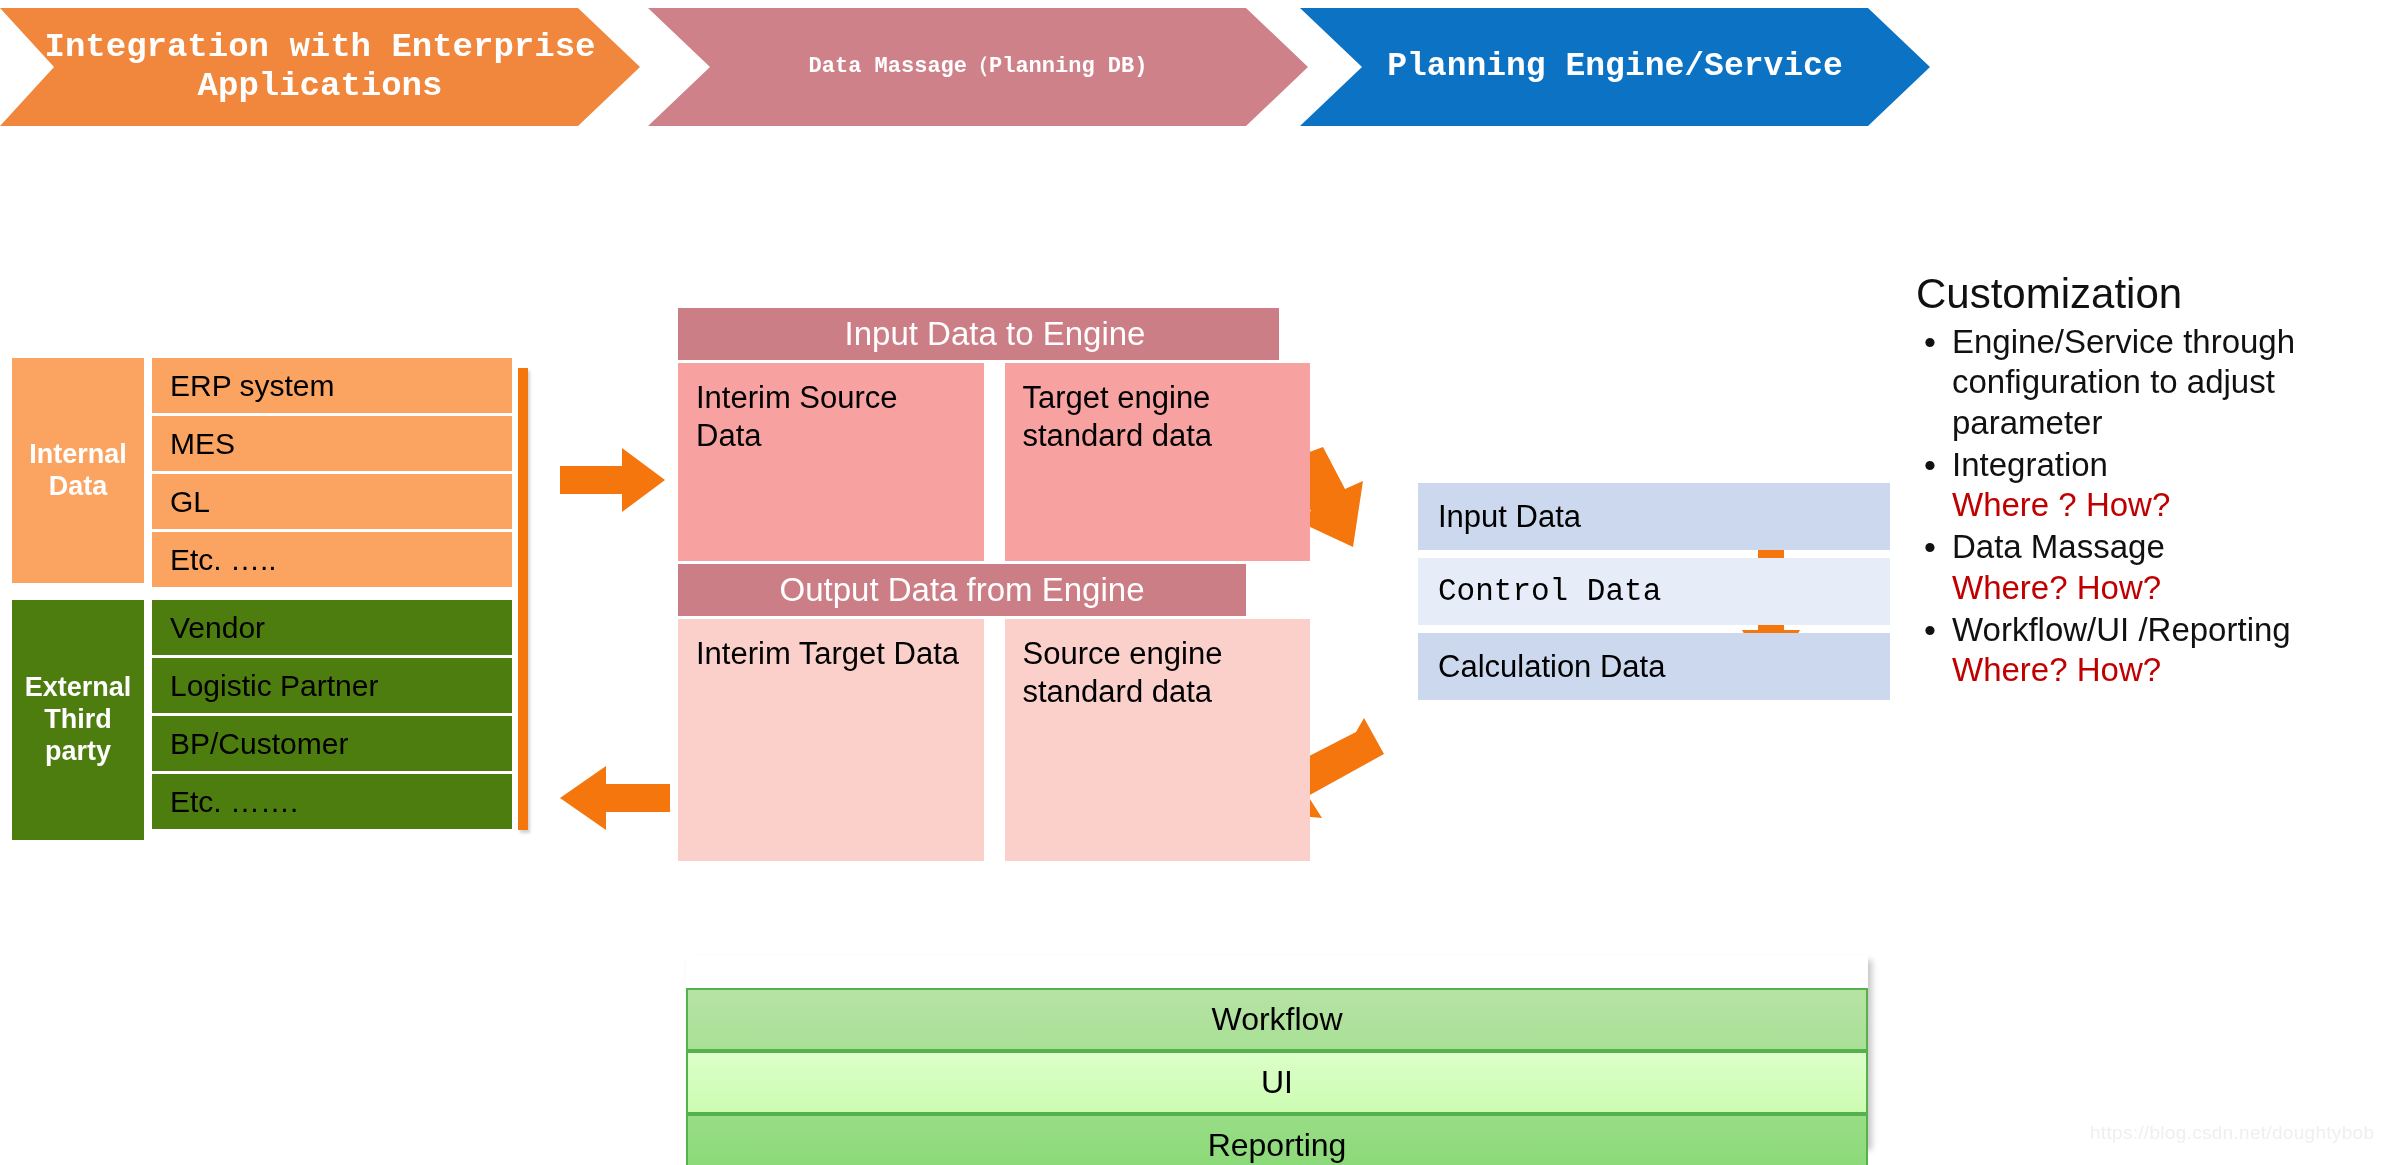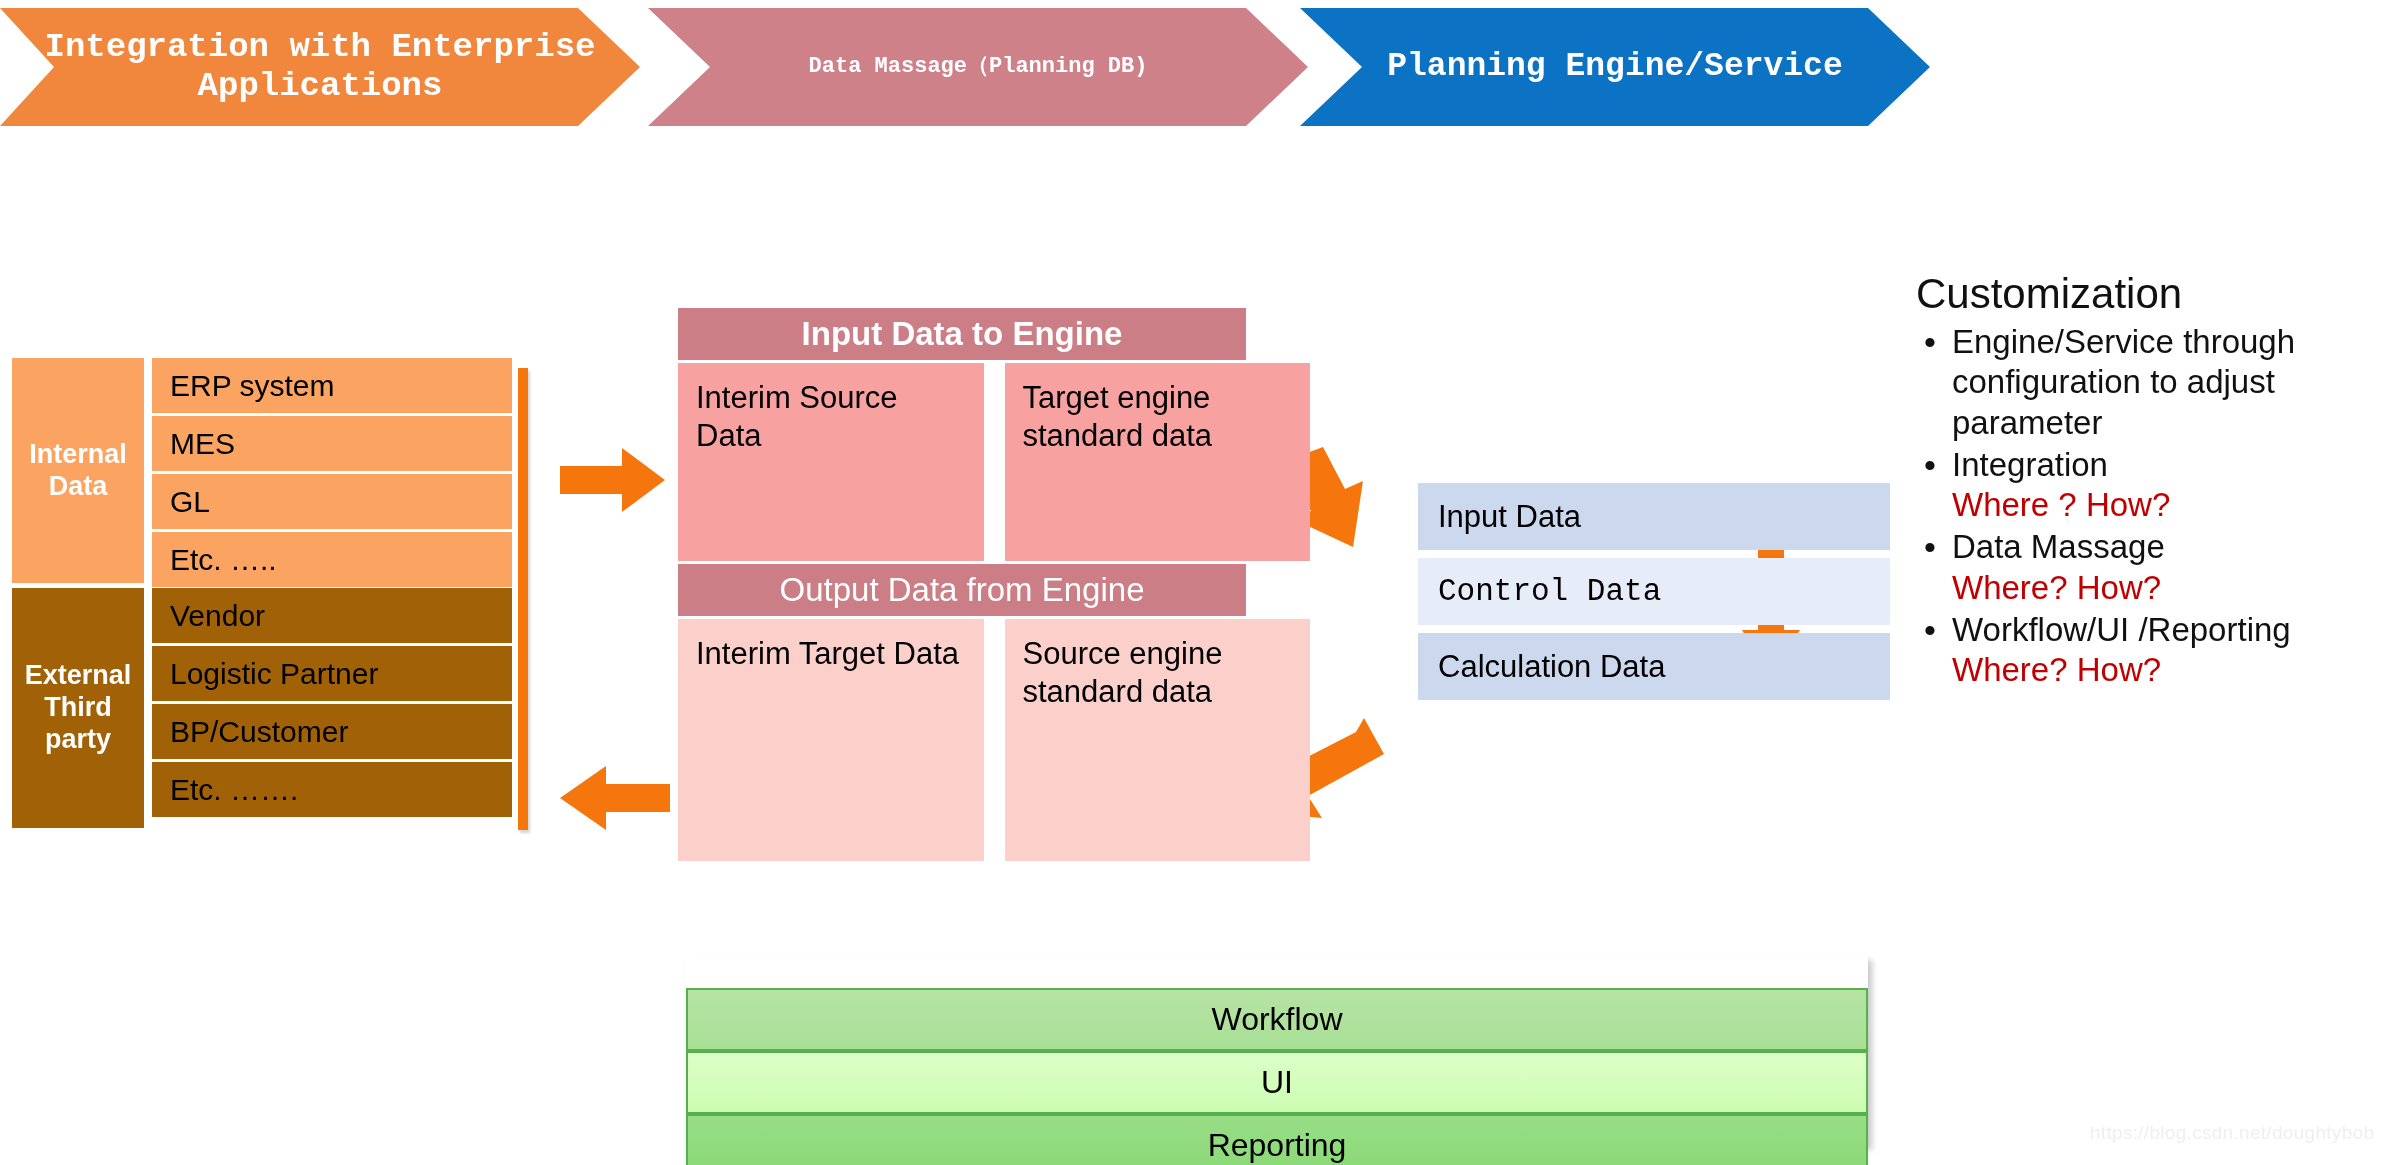--- a/index.html
+++ b/index.html
@@ -26,30 +26,30 @@
          font-size:33px;}
 
   
   #left-tables{left:12px;top:358px;width:500px;height:470px;}
   .cat-cell{position:absolute;left:0;width:132px;color:#ffffff;font-weight:bold;font-size:27px;
             display:flex;align-items:center;justify-content:center;text-align:center;line-height:1.18;}
   .item-cell{position:absolute;left:140px;width:360px;height:55px;
              display:flex;align-items:center;padding-left:18px;box-sizing:border-box;
              font-size:30px;color:#000000;}
   .int-bg{background:#FBA360;}
-  .ext-bg{background:#a16207;}
+  .ext-bg{background:#4d7c0f;margin-top:12px;}
 
   #vbar{left:518px;top:368px;width:10px;height:462px;background:#F4760C;
         box-shadow:2px 3px 3px rgba(0,0,0,.18);}
 
   
   #engine{left:678px;top:308px;width:568px;height:620px;}
   .eng-hdr{position:absolute;left:0;width:568px;height:52px;background:#CC7E86;color:#ffffff;
            display:flex;align-items:center;justify-content:center;font-size:33px;}
-  .eng-hdr.bold{font-weight:bold;}
+  .eng-hdr.bold{font-weight:normal;padding-left:33px;}
   .eng-body{position:absolute;left:0;width:632px;display:flex;gap:21px;}
   .eng-cell{flex:1;padding:16px 14px 0 18px;box-sizing:border-box;font-size:31px;color:#000;line-height:1.24;}
   .pink-dark{background:#F7A2A0;}
   .pink-light{background:#FBD0CB;}
 
   
   #blue{left:1418px;top:483px;width:472px;height:217px;}
   .blue-row{position:absolute;left:0;width:472px;height:67px;display:flex;align-items:center;
             padding-left:20px;box-sizing:border-box;font-size:31px;color:#000;}
   .blue-a{background:#CBD8EE;}

